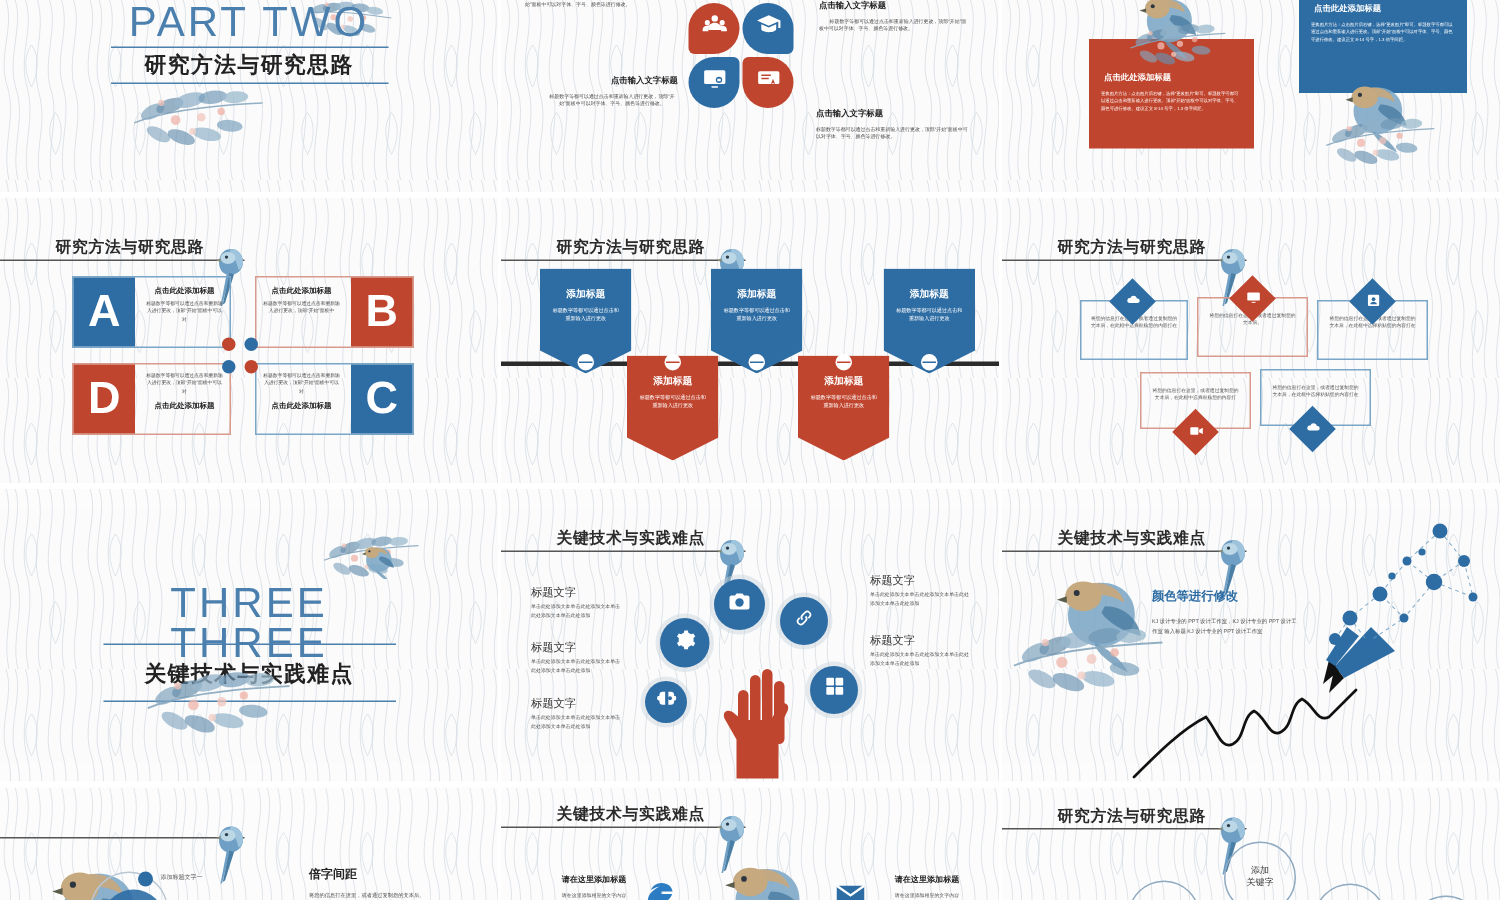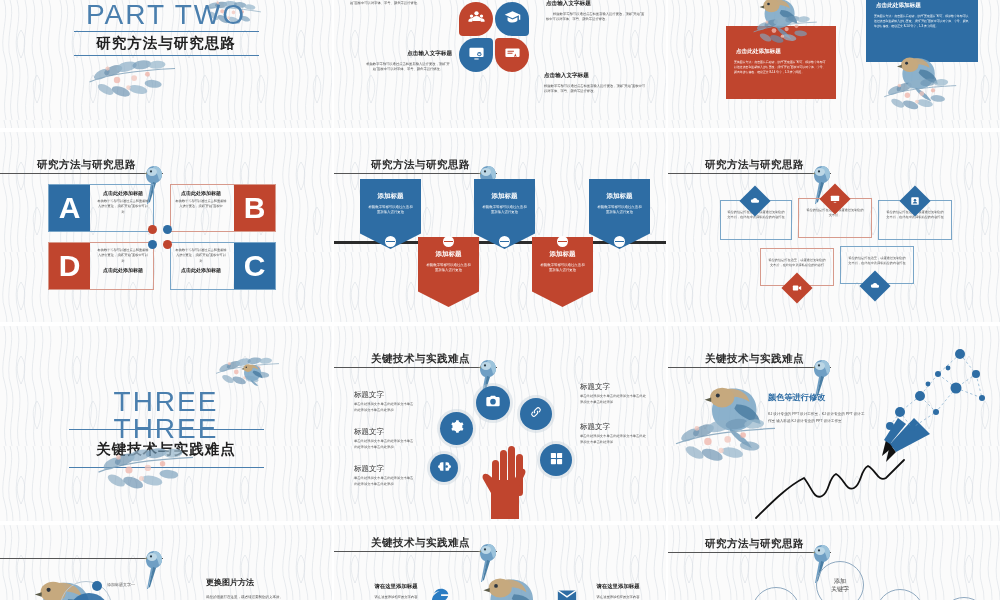--- a/index.html
+++ b/index.html
@@ -677,21 +677,21 @@
             <use href="#bigbird" transform="translate(10,0)"></use>
             <use href="#sprig" transform="translate(0,28)"></use>
           </svg>
       </div>
       <div style="position:absolute;left:60px;top:56px;width:50px;height:50px;border:1px solid #b9c8d4;border-radius:50%;"></div>
       <div style="position:absolute;left:68px;top:68px;width:42px;height:42px;border-radius:50%;background:#2e6da4;opacity:.9;"></div>
       <div style="position:absolute;left:92px;top:56px;width:10px;height:10px;border-radius:50%;background:#2e6da4;"></div>
       <div style="position:absolute;left:107px;top:57px;font-size:4px;color:#555;">添加标题文字一</div>
 
       <div class="blk" style="left:206px;top:52px;width:118px;">
-        <div style="font-size:8px;color:#222;font-weight:bold;">更换图片方法</div>
+        <div style="font-size:8px;color:#222;font-weight:bold;">倍字间距</div>
         <div class="body-txt" style="font-size:3.5px;margin-top:7px;">将您的信息打在这里，或者通过复制您的文本后。</div>
       </div>
     </div>
   </div>
 
   <div class="slide">
     <div class="wood">
         <svg>
           <rect width="100%" height="100%" fill="url(#woodpat)"></rect>
         </svg>

